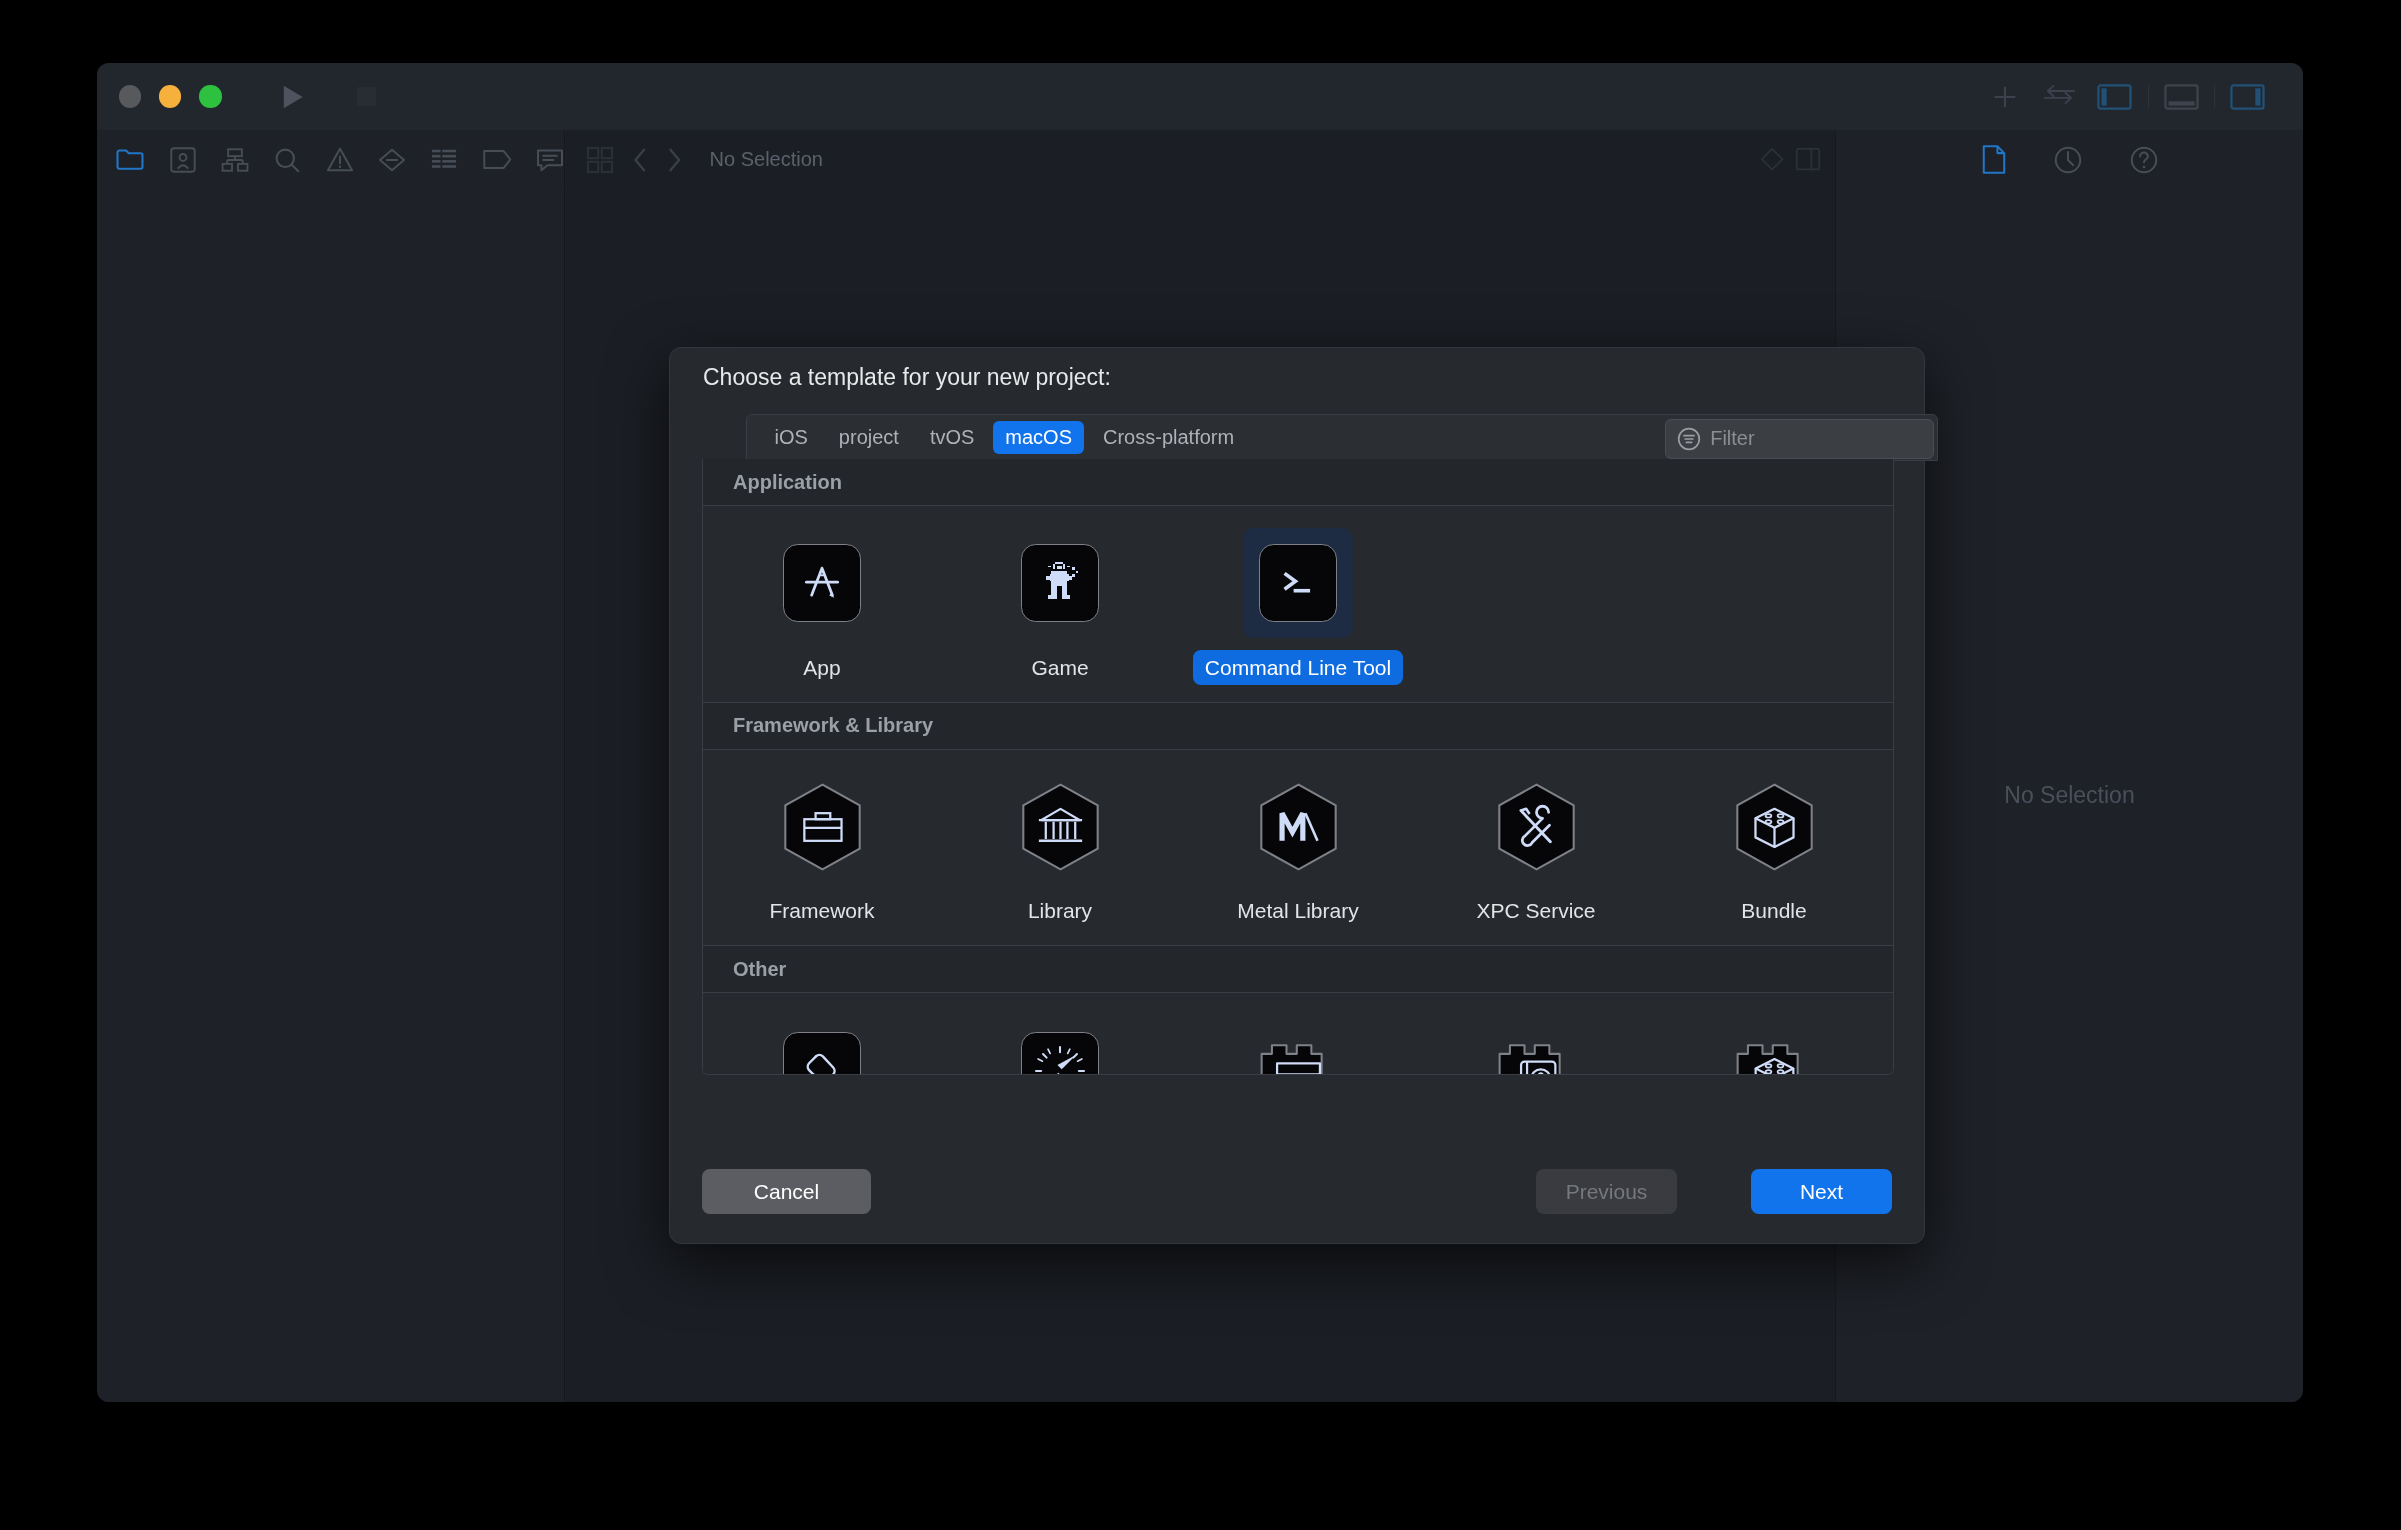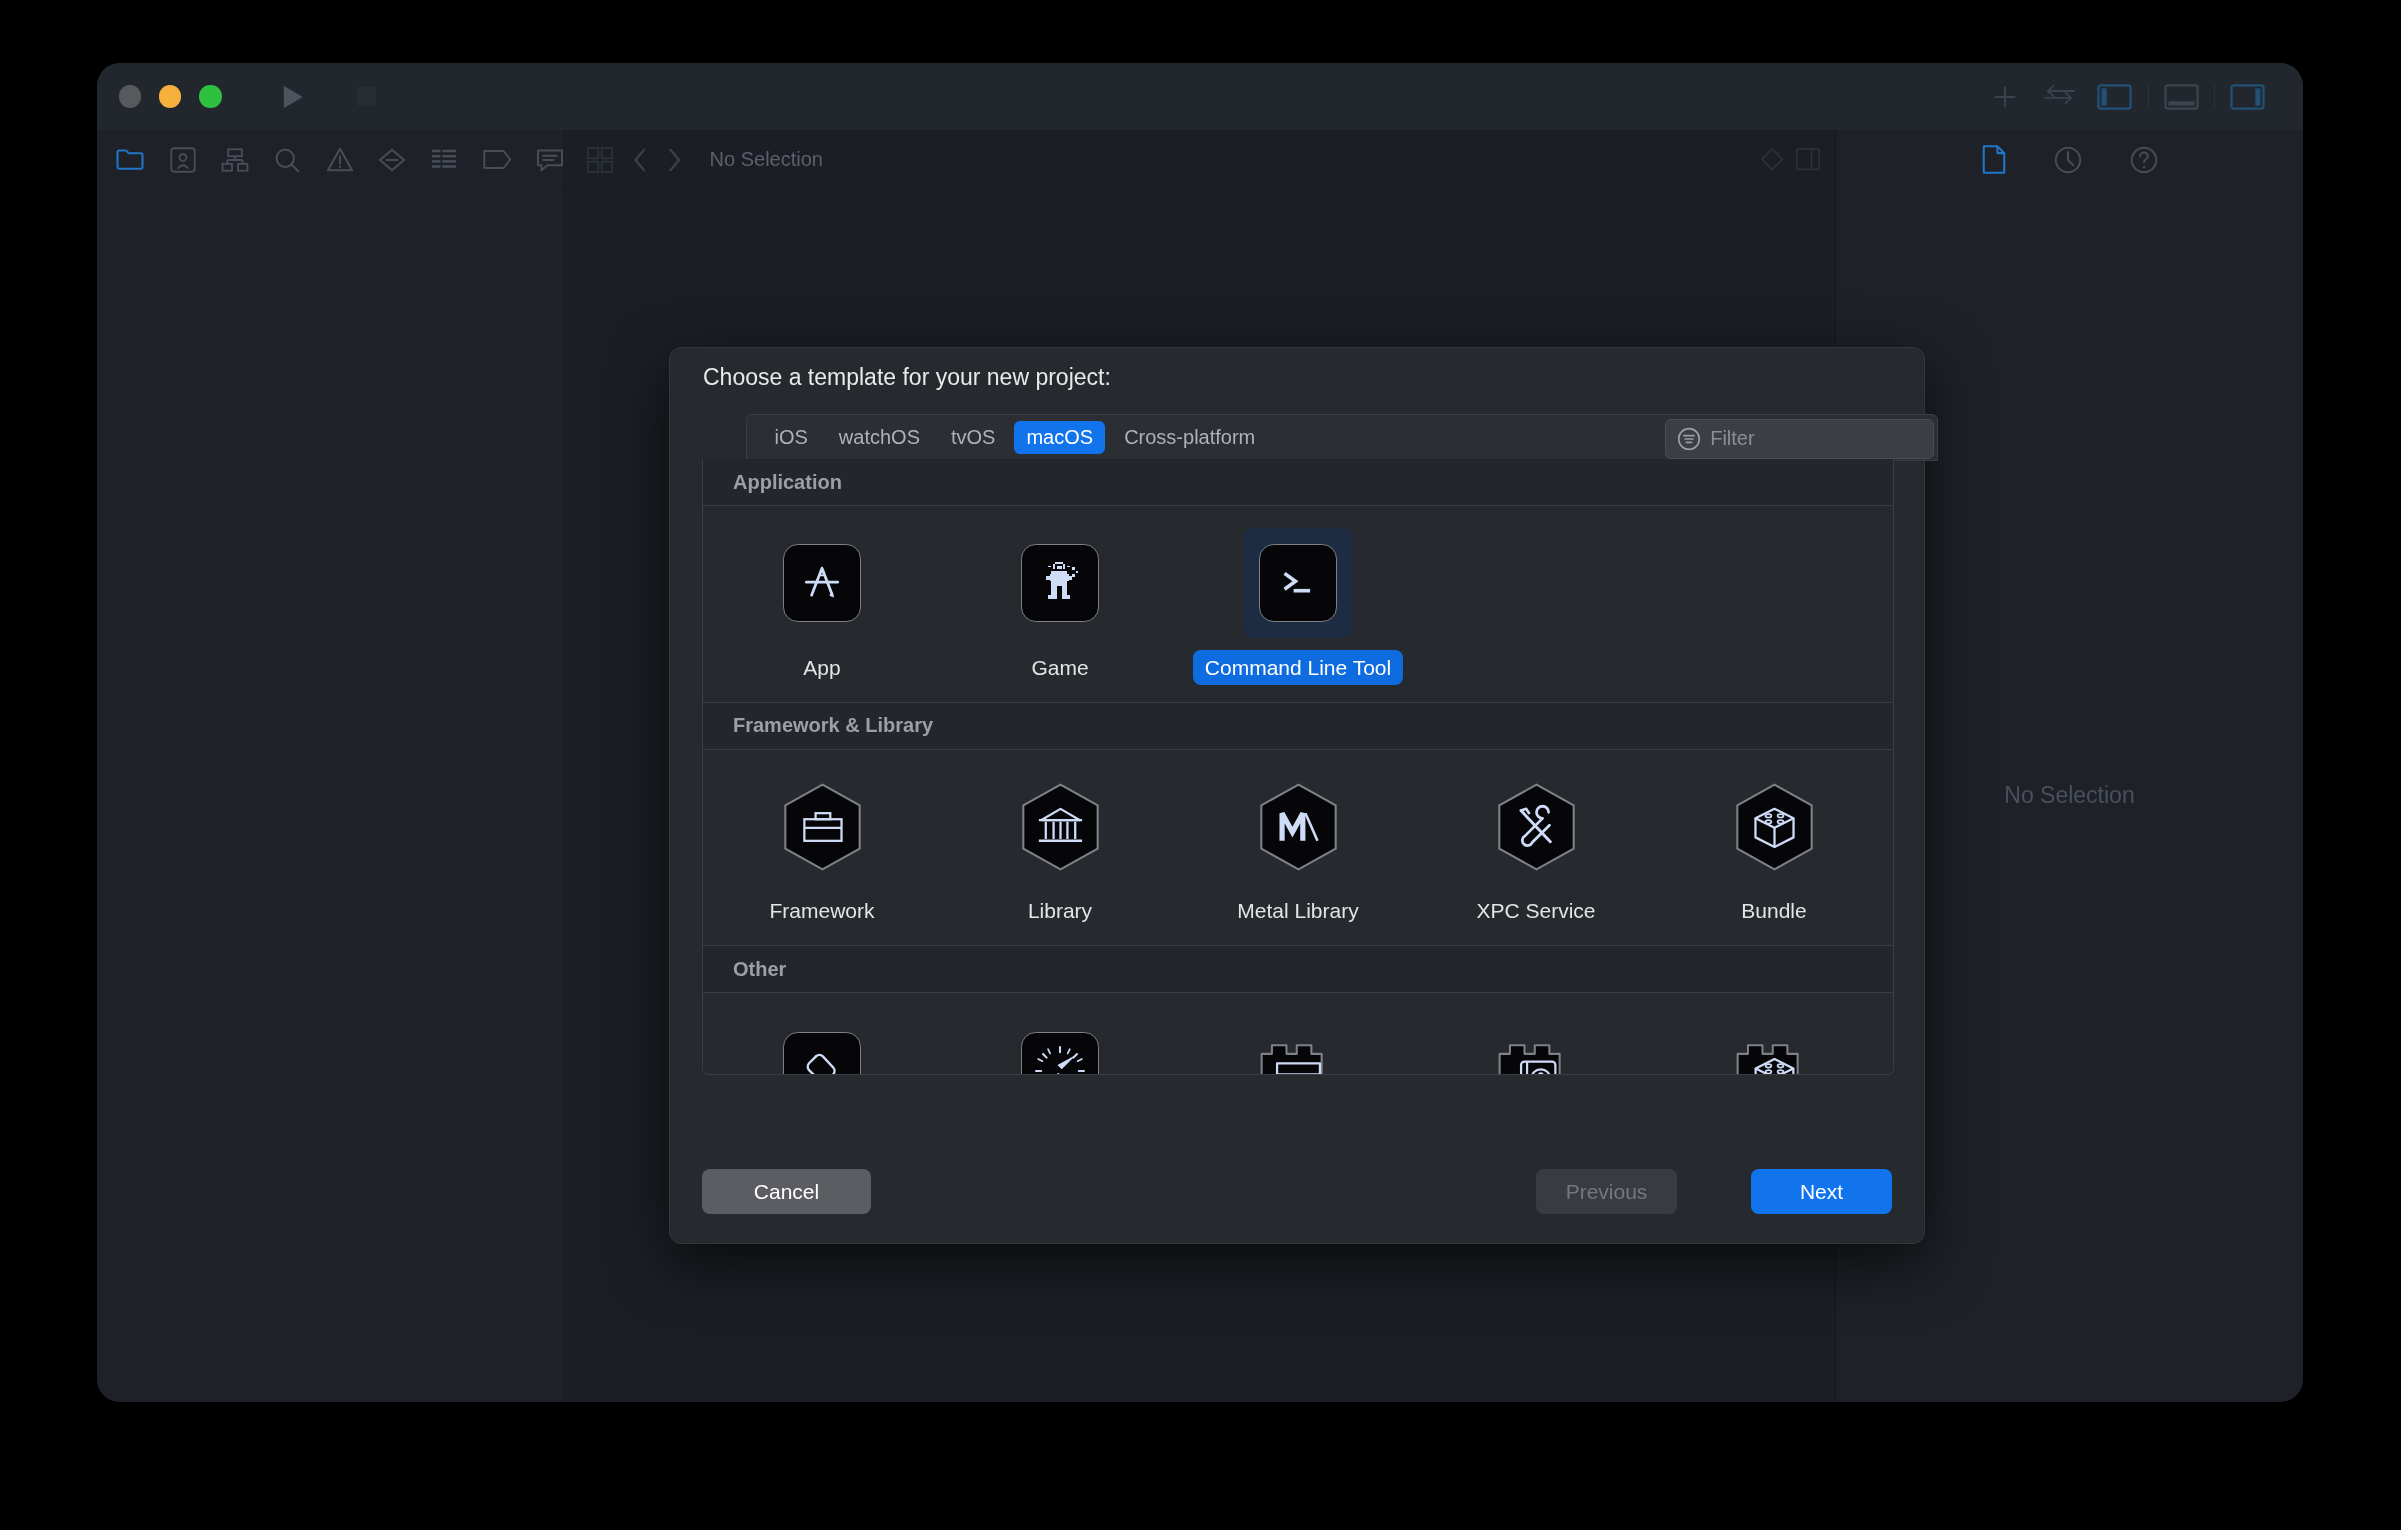--- a/index.html
+++ b/index.html
@@ -9,21 +9,21 @@
     font-family: "Liberation Sans", sans-serif;
     overflow: hidden;
   }
 
   
   #xcode-window {
     position: absolute;
     left: 97px; top: 63px;
     width: 2206px; height: 1339px;
     background: #1e2127;
-    border-radius: 23px;
+    border-radius: 12px;
     overflow: hidden;
   }
 
   
   #titlebar {
     position: absolute; left: 0; top: 0;
     width: 100%; height: 67px;
     background: #22262d;
     display: flex; align-items: center;
   }
@@ -402,21 +402,21 @@
   <div id="inspector-pane">
     <span id="inspector-empty">No Selection</span>
   </div>
 
   <div id="template-sheet">
 
     <div id="sheet-title">Choose a template for your new project:</div>
 
     <div id="platform-bar">
       <div class="plat-tab">iOS</div>
-      <div class="plat-tab">watchOS</div>
+      <div class="plat-tab">project</div>
       <div class="plat-tab">tvOS</div>
       <div class="plat-tab selected">macOS</div>
       <div class="plat-tab">Cross-platform</div>
 
       <div id="filter-box">
         <span>
           <svg width="24" height="24" viewBox="0 0 28 28">
             <circle cx="14" cy="14" r="12" fill="none" stroke="#9a9da2" stroke-width="2"></circle>
             <path d="M8 10 H20 M9.5 14 H18.5 M11 18 H17" stroke="#9a9da2" stroke-width="2" stroke-linecap="round"></path>
           </svg>

